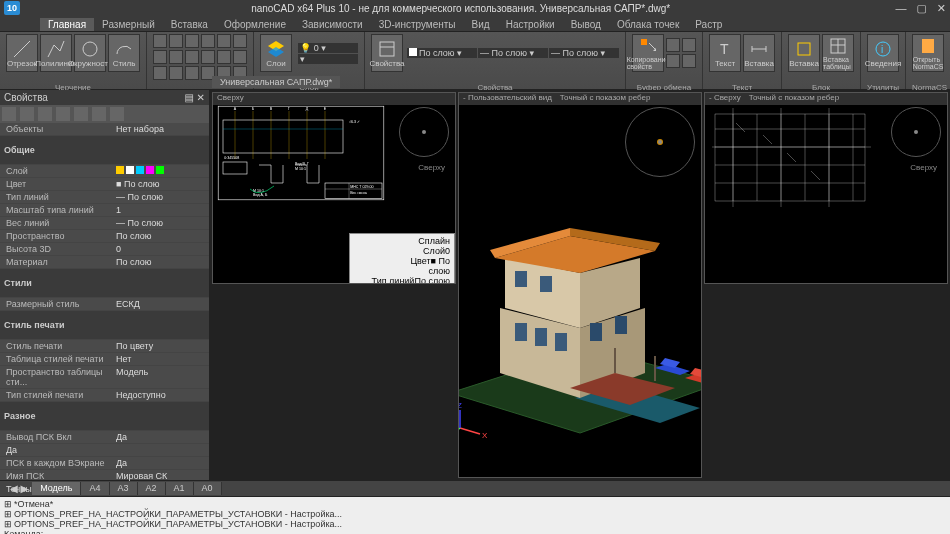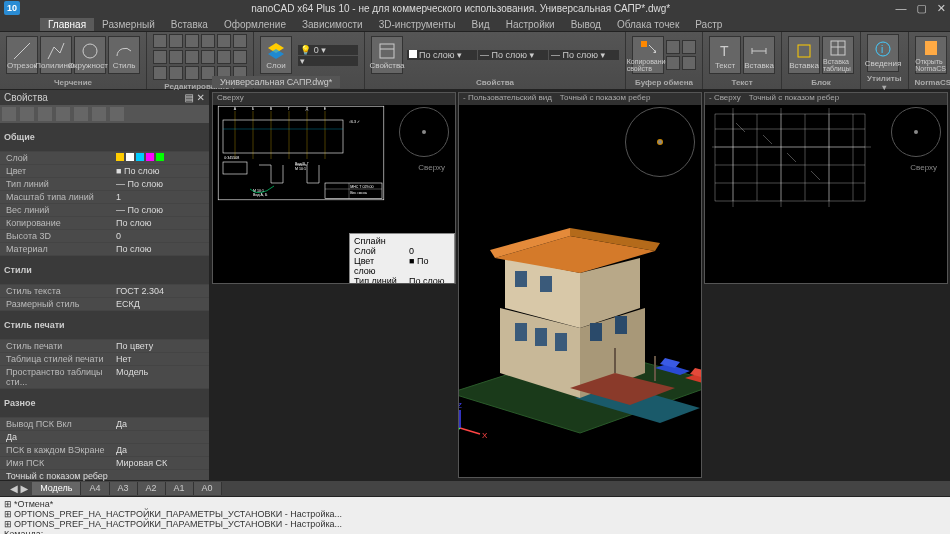--- a/index.html
+++ b/index.html
@@ -12,39 +12,39 @@
 .titlebar .winbtns span { cursor: pointer; font-size: 11px; }
 
 .tabbar { height: 16px; background: #3a3a3a; display: flex; align-items: flex-end; padding-left: 40px; border-bottom: 1px solid #222; }
 .tabbar .tab { padding: 1px 8px; font-size: 10px; color: #bbb; cursor: pointer; }
 .tabbar .tab.active { background: #5a5a5a; color: #fff; }
 
 .ribbon { height: 58px; background: linear-gradient(#555,#4a4a4a); display: flex; border-bottom: 1px solid #222; }
 .ribbon-group { border-right: 1px solid #333; padding: 2px 6px; display: flex; flex-direction: column; }
 .ribbon-group .tools { flex: 1; display: flex; gap: 2px; align-items: center; }
 .ribbon-group .tools.grid { display: grid; grid-template-columns: repeat(6, 14px); grid-auto-rows: 14px; gap: 2px; }
-.ribbon-group .label { font-size: 8px; color: #aaa; text-align: center; margin-top: 2px; font-weight: bold; }
+.ribbon-group .label { font-size: 8px; color: #aaa; text-align: center; margin-top: 11px; }
 .rbtn { width: 14px; height: 14px; background: #666; border: 1px solid #333; cursor: pointer; display: flex; align-items: center; justify-content: center; }
 .rbtn.big { width: 32px; height: 38px; flex-direction: column; font-size: 8px; color: #ccc; }
 .rbtn.big svg { width: 20px; height: 20px; }
 .rbtn svg { width: 10px; height: 10px; }
 
 .main { display: flex; height: 390px; }
 
 .propanel { width: 210px; background: #4a4a4a; display: flex; flex-direction: column; border-right: 1px solid #222; }
 .propanel .phead { background: #3a3a3a; padding: 2px 4px; font-size: 10px; display: flex; justify-content: space-between; }
 .propanel .toolbar { background: #555; padding: 2px; display: flex; gap: 4px; }
 .propanel .toolbar .tb { width: 14px; height: 14px; background: #666; cursor: pointer; }
 .propanel .row { display: flex; padding: 1px 6px; font-size: 9px; border-bottom: 1px solid #444; }
 .propanel .row.header { background: #3a3a3a; font-weight: bold; padding: 9px 4px; }
 .propanel .row .k { width: 110px; color: #bbb; }
 .propanel .row .v { flex: 1; color: #ddd; }
 
 .viewports { flex: 1; display: grid; grid-template-columns: 1fr 1fr 1fr; grid-template-rows: 1fr 1fr; gap: 2px; background: #222; padding: 2px; position: relative; }
-.vp { background: #000; border: 1px solid #555; position: relative; overflow: hidden; }
+.vp { background: #000; border: 1px solid #555; position: relative; overflow: hidden; text-align: right; }
 .vp .vphead { position: absolute; top: 0; left: 0; right: 0; height: 12px; background: rgba(60,60,60,0.8); font-size: 8px; padding: 0 4px; display: flex; gap: 8px; color: #aaa; z-index: 5; }
 .vp .compass { position: absolute; top: 14px; right: 6px; width: 50px; height: 50px; border: 1px solid #555; border-radius: 50%; }
 .vp .compass::after { content: ""; position: absolute; top: 50%; left: 50%; width: 4px; height: 4px; background: #888; border-radius: 50%; transform: translate(-50%,-50%); }
 .vp .viewlabel { position: absolute; top: 70px; right: 10px; font-size: 8px; color: #888; }
 .vp3d { grid-row: 1 / 3; grid-column: 2; }
 
 .drawing { position: absolute; inset: 12px 70px 4px 4px; }
 .drawing line { stroke: #fff; stroke-width: 0.5; }
 .drawing .y { stroke: #ffcc00; }
 .drawing .c { stroke: #00ccff; }
@@ -269,20 +269,24 @@
     </div>
     <div class="toolbar">
       <div class="tb"></div>
       <div class="tb"></div>
       <div class="tb"></div>
       <div class="tb"></div>
       <div class="tb"></div>
       <div class="tb"></div>
       <div class="tb"></div>
     </div>
+    <div class="row">
+      <div class="k">Объекты</div>
+      <div class="v">Нет набора</div>
+    </div>
     <div id="propbody">
         <div class="row header">Общие</div>
         <div class="row">
           <div class="k">Слой</div>
           <div class="v"><span class="sw" style="background: rgb(255, 204, 0);"></span><span class="sw" style="background: rgb(255, 255, 255);"></span><span class="sw" style="background: rgb(0, 204, 255);"></span><span class="sw" style="background: rgb(255, 0, 255);"></span><span class="sw" style="background: rgb(0, 255, 0);"></span></div>
         </div>
         <div class="row">
           <div class="k">Цвет</div>
           <div class="v">■ По слою</div>
         </div>
@@ -292,52 +296,52 @@
         </div>
         <div class="row">
           <div class="k">Масштаб типа линий</div>
           <div class="v">1</div>
         </div>
         <div class="row">
           <div class="k">Вес линий</div>
           <div class="v">— По слою</div>
         </div>
         <div class="row">
-          <div class="k">Копирование</div>
+          <div class="k">Пространство</div>
           <div class="v">По слою</div>
         </div>
         <div class="row">
           <div class="k">Высота 3D</div>
           <div class="v">0</div>
         </div>
         <div class="row">
           <div class="k">Материал</div>
           <div class="v">По слою</div>
         </div>
         <div class="row header">Стили</div>
         <div class="row">
-          <div class="k">Стиль текста</div>
-          <div class="v">ГОСТ 2.304</div>
-        </div>
-        <div class="row">
           <div class="k">Размерный стиль</div>
           <div class="v">ЕСКД</div>
         </div>
         <div class="row header">Стиль печати</div>
         <div class="row">
           <div class="k">Стиль печати</div>
           <div class="v">По цвету</div>
         </div>
         <div class="row">
           <div class="k">Таблица стилей печати</div>
           <div class="v">Нет</div>
         </div>
         <div class="row">
           <div class="k">Пространство таблицы сти...</div>
           <div class="v">Модель</div>
+        </div>
+        <div class="row">
+          <div class="k">Тип стилей печати</div>
+          <div class="v">Недоступно</div>
         </div>
         <div class="row header">Разное</div>
         <div class="row">
           <div class="k">Вывод ПСК Вкл</div>
           <div class="v">Да</div>
         </div>
         <div class="row">
           <div class="v">Да</div>
         </div>
         <div class="row">

